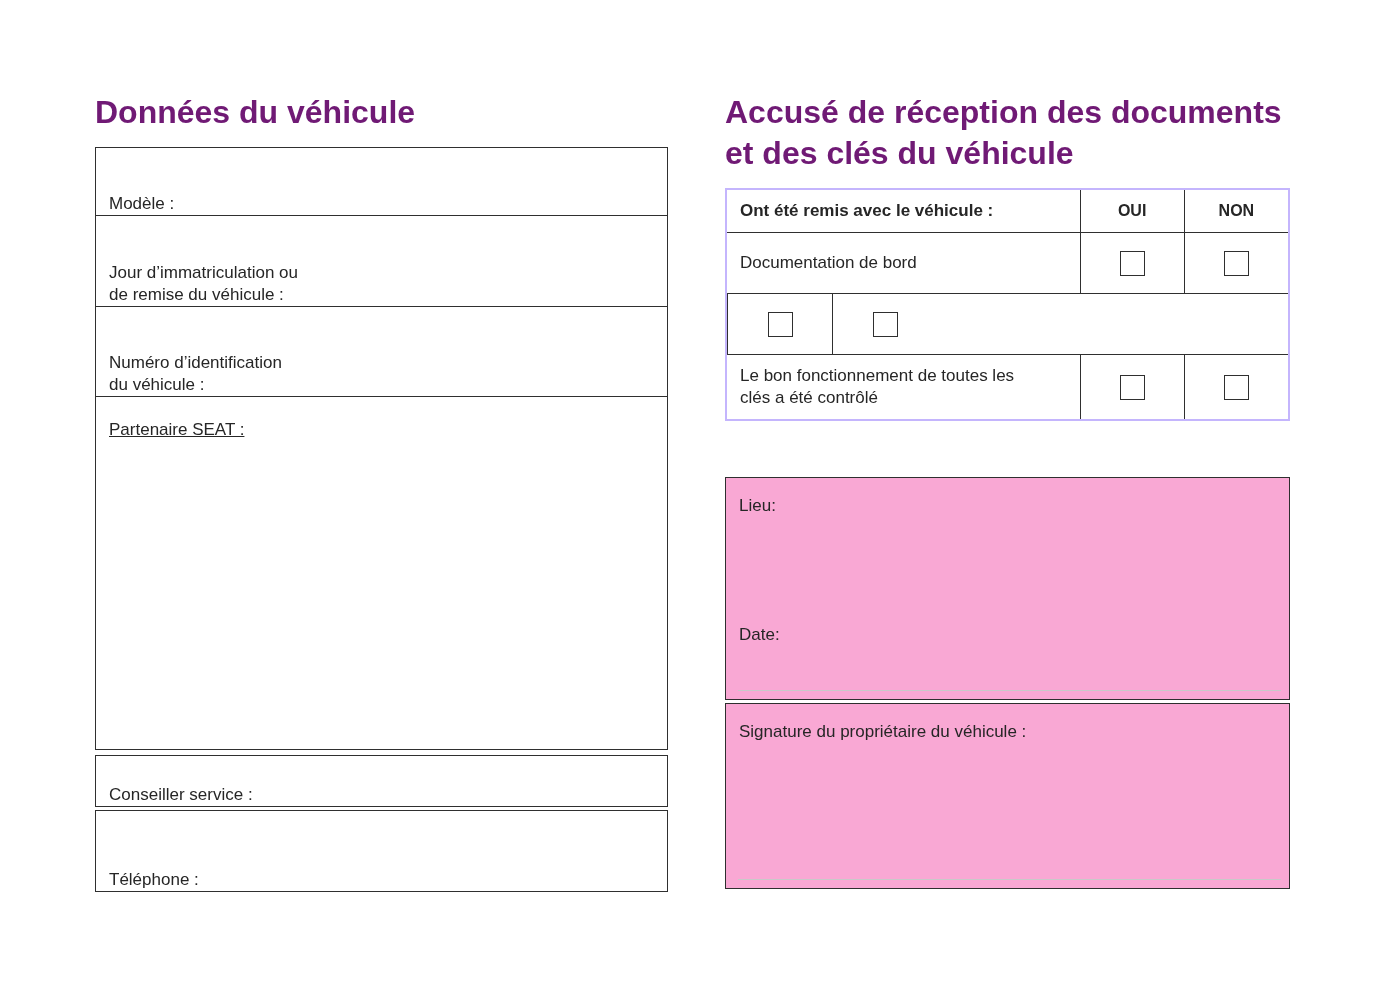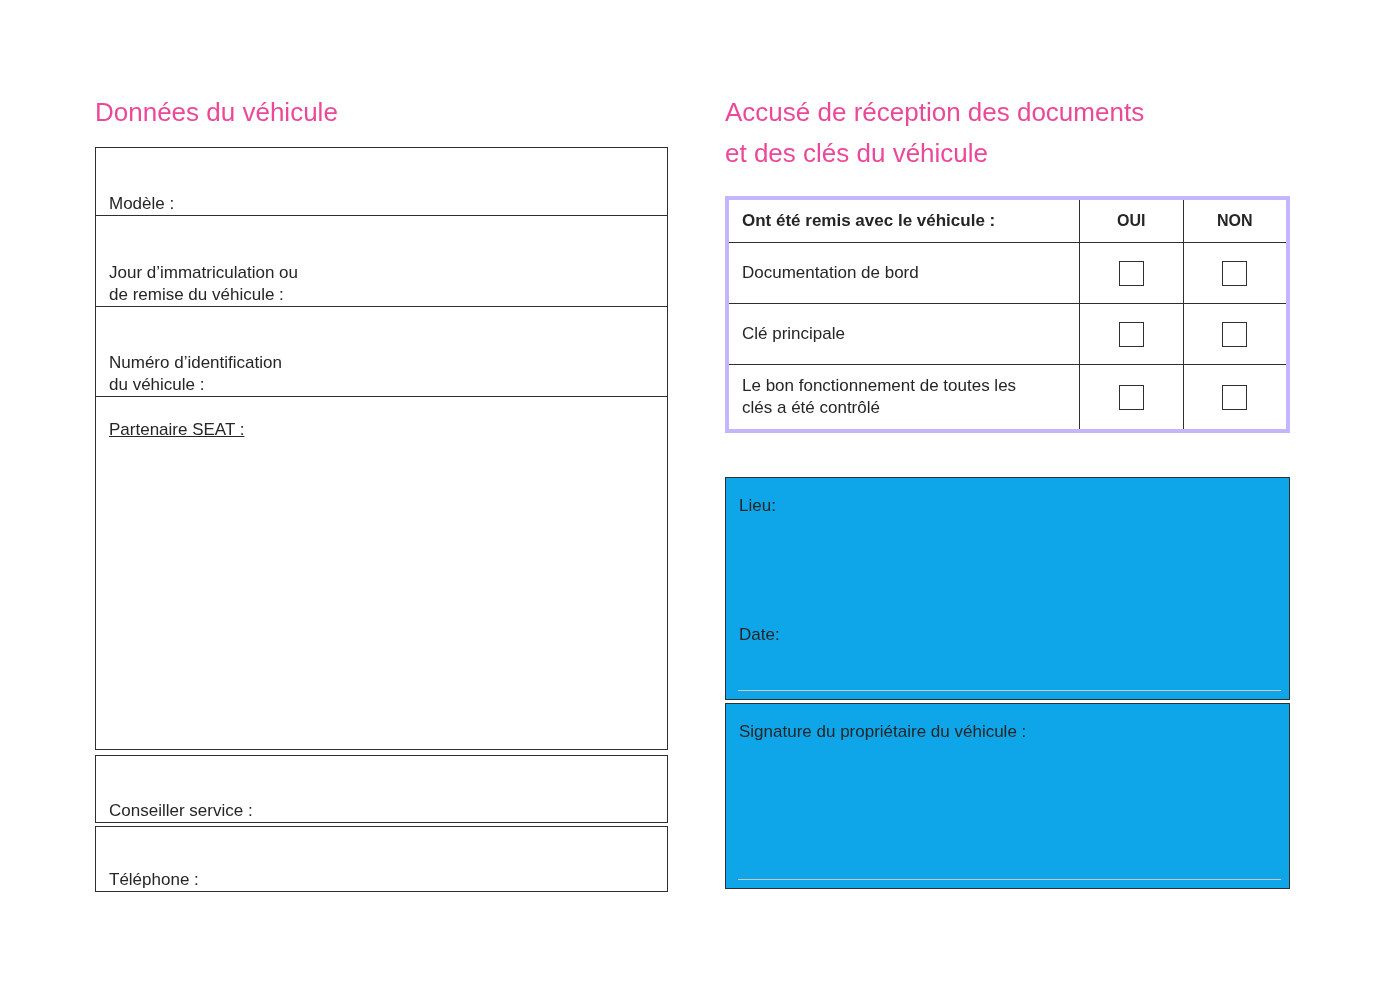--- a/index.html
+++ b/index.html
@@ -3,49 +3,49 @@
 <meta charset="utf-8">
 <style>
   html,body{margin:0;padding:0;}
   body{
     width:1385px;height:984px;position:relative;background:#ffffff;
     font-family:"Liberation Sans","DejaVu Sans",sans-serif;color:#262626;
     overflow:hidden;
   }
   .section-title{
     position:absolute;top:92px;
-    font-size:26px;font-weight:400;color:#ec4899;
+    font-size:32px;font-weight:700;color:#701a75;
     line-height:41px;white-space:pre-line;
   }
   .title-left{left:95px;}
   .title-right{left:725px;}
 
   
   .lcol{position:absolute;left:95px;top:147px;width:573px;}
   .box{border:1px solid #2f2f2f;box-sizing:border-box;background:#fff;}
   .lrow{
     box-sizing:border-box;padding-left:13px;padding-right:10px;
     display:flex;flex-direction:column;justify-content:flex-end;
     font-size:17px;line-height:22px;white-space:pre-line;
   }
   .lrow.sep{border-bottom:1px solid #2f2f2f;}
   .r-h68{height:68px;}
   .r-h69{height:69px;}
   .r-h90{height:90px;}
   .r-h91{height:91px;}
   .r-tall{height:285px;justify-content:flex-start;padding-top:22px;text-decoration:underline;}
   .boxA{height:603px;margin-bottom:5px;}
-  .boxB{height:68px;margin-bottom:3px;}
-  .boxC{height:66px;}
+  .boxB{height:52px;margin-bottom:3px;}
+  .boxC{height:82px;}
   .boxB .lrow,.boxC .lrow{height:100%;}
 
   
   .rtable{
-    position:absolute;left:725px;top:196px;width:565px;
-    border:4px solid #c4b5fd;box-sizing:border-box;background:#fff;
+    position:absolute;left:725px;top:188px;width:565px;
+    border:2px solid #c4b5fd;box-sizing:border-box;background:#fff;
   }
   .trow{display:flex;box-sizing:border-box;}
   .trow.sep{border-bottom:1px solid #2f2f2f;}
   .cell-label{
     width:355px;box-sizing:border-box;padding-left:13px;padding-right:8px;
     display:flex;align-items:center;font-size:17px;line-height:22px;
     white-space:pre-line;
   }
   .cell-col{
     width:105px;box-sizing:border-box;border-left:1px solid #2f2f2f;
@@ -56,21 +56,21 @@
   .hdr .cell-col{font-weight:700;font-size:16px;}
   .row61{height:61px;}
   .row64{height:64px;}
   .checkbox{
     width:25px;height:25px;box-sizing:border-box;
     border:1.5px solid #2f2f2f;background:#fff;display:inline-block;
   }
 
   .area-box{
     position:absolute;left:725px;width:565px;box-sizing:border-box;
-    border:1px solid #2f2f2f;background:#0ea5e9;font-size:17px;line-height:22px;
+    border:1px solid #2f2f2f;background:#f9a8d4;font-size:17px;line-height:22px;
   }
   .place-date-box{top:477px;height:223px;}
   .signature-box{top:703px;height:186px;}
   .inner-label{position:absolute;left:13px;}
   .place-label{top:17px;}
   .date-label{top:146px;}
   .signature-label{top:17px;}
   .ruled-line{
     position:absolute;left:12px;right:8px;bottom:8px;height:0;
     border-top:1px solid #c9c9c9;
@@ -124,21 +124,20 @@
     <div class="cell-label">Documentation de bord</div>
     <div class="cell-col">
       <span class="checkbox"></span>
     </div>
     <div class="cell-col">
       <span class="checkbox"></span>
     </div>
   </div>
 
   <div class="trow sep row61">
-    <div class="cell-label">Clé principale</div>
     <div class="cell-col">
       <span class="checkbox"></span>
     </div>
     <div class="cell-col">
       <span class="checkbox"></span>
     </div>
   </div>
 
 
   <div class="trow row64">

